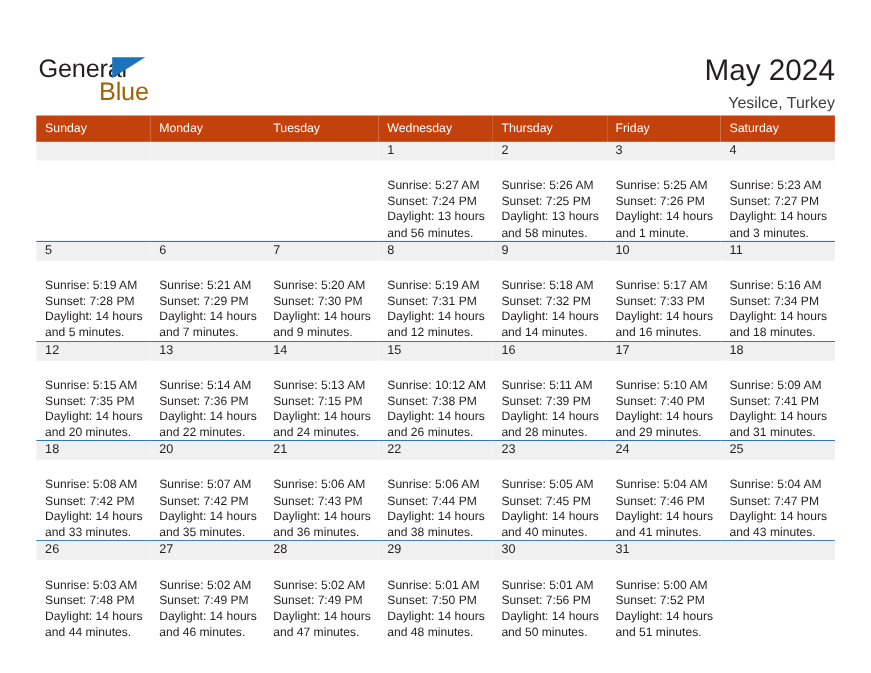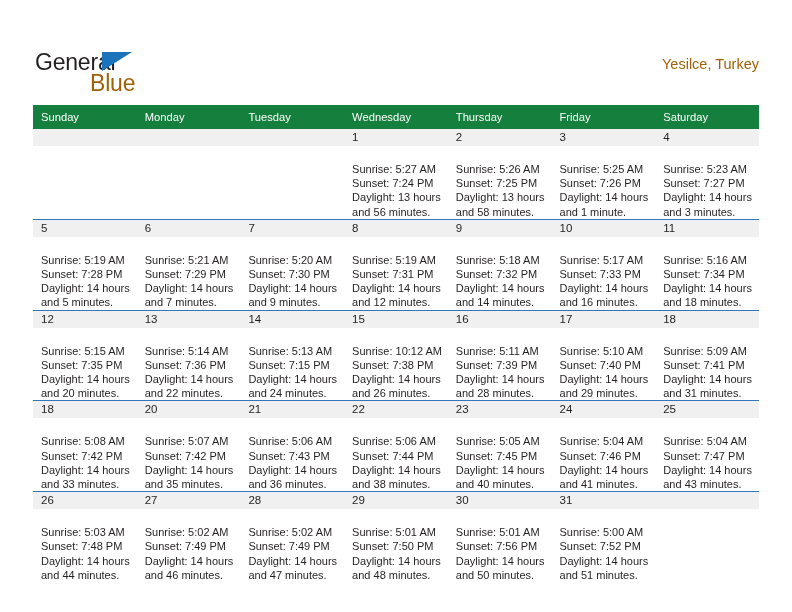--- a/index.html
+++ b/index.html
@@ -75,37 +75,37 @@
   }
   .cal-title {
     font-size: 27px;
     color: #231f20;
     line-height: 1.12;
     white-space: nowrap;
   }
   .cal-subtitle {
     margin-top: 7px;
     font-size: 14.5px;
-    color: #a16207;
+    color: #404040;
     line-height: 1.15;
     white-space: nowrap;
   }
 
   
   .calendar {
     position: absolute;
     left: 33px;
     top: 105px;
     width: 726px;
     border-collapse: collapse;
     table-layout: fixed;
   }
 
   .calendar th {
-    background: #15803d;
+    background: #c2410c;
     color: #ffffff;
     font-size: 11.2px;
     font-weight: normal;
     text-align: left;
     padding: 6px 0 6px 8px;
     height: 20px;
     box-sizing: border-box;
     border: none;
   }
 
@@ -157,20 +157,21 @@
 
   <div class="masthead">
 
     <div class="brand">
       <span class="brand-general">General</span>
       <span class="brand-triangle"></span>
       <span class="brand-blue">Blue</span>
     </div>
 
     <div class="title-block">
+      <div class="cal-title">May 2024</div>
       <div class="cal-subtitle">Yesilce, Turkey</div>
     </div>
 
   </div>
 
   <table class="calendar">
     <thead>
       <tr>
         <th>Sunday</th>
         <th>Monday</th>

